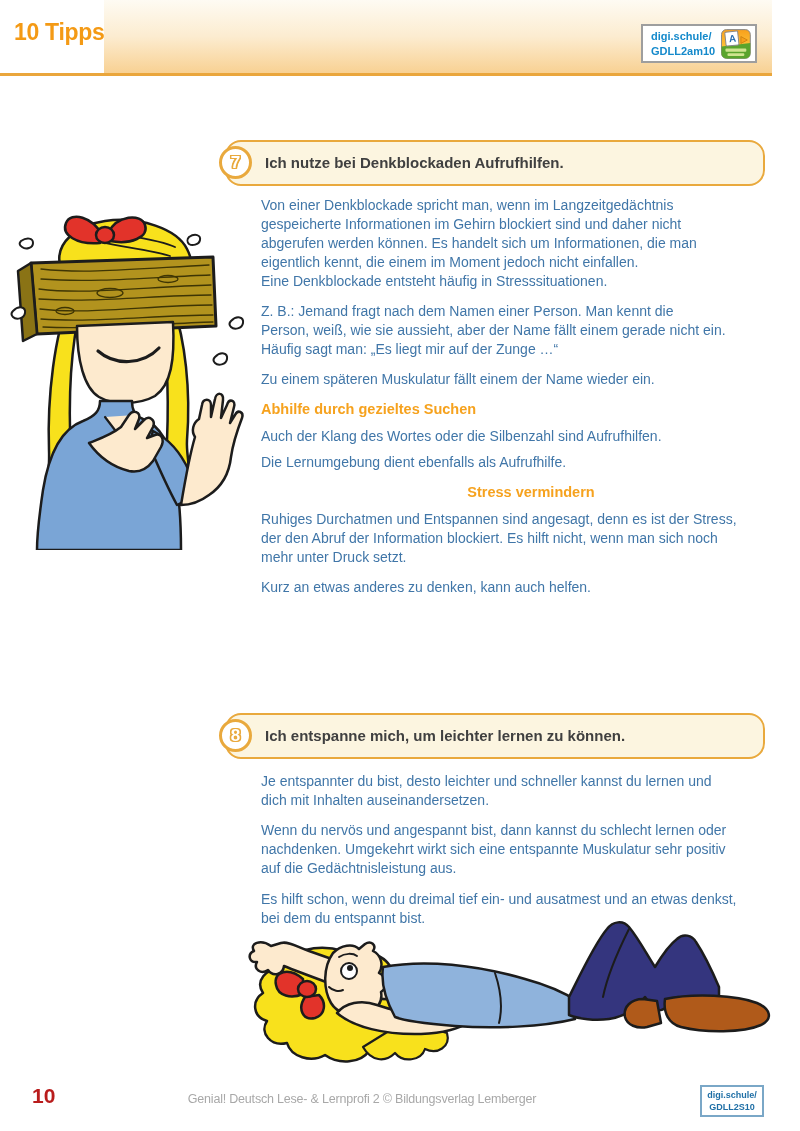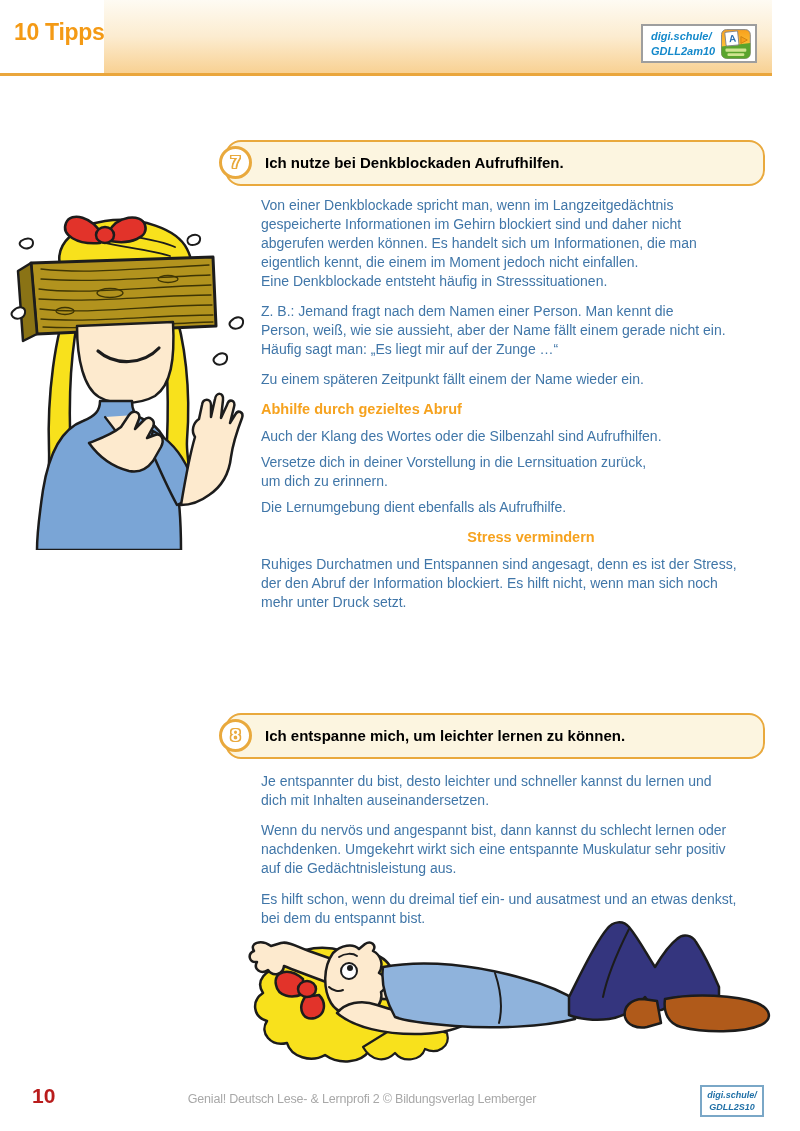--- a/index.html
+++ b/index.html
@@ -8,25 +8,25 @@
     font-family:"Liberation Sans", sans-serif; overflow:hidden; margin:0 auto;
   }
   
   #header { position:absolute; left:0; top:0; width:772px; height:73px;
     background:linear-gradient(180deg,#fefbf3 0%,#fcecd0 50%,#f8d193 100%);
     border-bottom:3px solid #eaa63c; }
   #header-tab { position:absolute; left:0; top:0; width:104px; height:73px; background:#ffffff; }
   #header-title { position:absolute; left:14px; top:19px; font-size:23px; font-weight:bold; color:#f49a15; letter-spacing:-0.3px; }
   .qr-badge { position:absolute; background:#fff; box-sizing:border-box; display:flex; align-items:center; }
   #top-badge { left:641px; top:24px; width:116px; height:39px; border:2px solid #9e9e9e; padding:2px 4px 2px 8px; gap:6px; }
-  .badge-text { font-size:11px; font-weight:bold; color:#1489cb; line-height:1.3; white-space:nowrap;font-style:italic; }
+  .badge-text { font-size:11px; font-weight:bold; color:#1489cb; line-height:1.3; white-space:nowrap; }
   
   .tip-box { position:absolute; left:225px; width:540px; height:46px; box-sizing:border-box;
     background:#fcf5e0; border:2px solid #e9a93d; border-radius:16px; }
-  .tip-title { margin-left:38px; line-height:42px; font-size:15px; font-weight:bold; color:#000000; }
+  .tip-title { margin-left:38px; line-height:42px; font-size:15px; font-weight:bold; color:#404040; }
   .tip-circle { position:absolute; left:-8px; top:4px; width:33px; height:33px; border-radius:50%;
     background:#ffffff; border:3px solid #e9a93d; box-sizing:border-box;
     display:flex; align-items:center; justify-content:center;
     font-size:17px; font-weight:bold; color:#ffffff;
     text-shadow:-1.4px -1.4px 0 #e9a93d, 1.4px -1.4px 0 #e9a93d, -1.4px 1.4px 0 #e9a93d,
                  1.4px 1.4px 0 #e9a93d, -1.4px 0 0 #e9a93d, 1.4px 0 0 #e9a93d,
                  0 -1.4px 0 #e9a93d, 0 1.4px 0 #e9a93d; }
   #tip7-box { top:140px; }
   #tip8-box { top:713px; }
   
@@ -139,30 +139,29 @@
 
   <div class="text-col" id="col-a">
     <p class="body-text">Von einer Denkblockade spricht man, wenn im Langzeitgedächtnis
 gespeicherte Informationen im Gehirn blockiert sind und daher nicht
 abgerufen werden können. Es handelt sich um Informationen, die man
 eigentlich kennt, die einem im Moment jedoch nicht einfallen.
 Eine Denkblockade entsteht häufig in Stresssituationen.</p>
     <p class="body-text">Z. B.: Jemand fragt nach dem Namen einer Person. Man kennt die
 Person, weiß, wie sie aussieht, aber der Name fällt einem gerade nicht ein.
 Häufig sagt man: „Es liegt mir auf der Zunge …“</p>
-    <p class="body-text">Zu einem späteren Zeitpunkt fällt einem der Name wieder ein.</p>
-    <h3 class="sub-heading">Abhilfe durch gezieltes Abruf</h3>
+    <p class="body-text">Zu einem späteren Muskulatur fällt einem der Name wieder ein.</p>
+    <h3 class="sub-heading">Abhilfe durch gezieltes Suchen</h3>
     <p class="body-text tight">Auch der Klang des Wortes oder die Silbenzahl sind Aufrufhilfen.</p>
-    <p class="body-text tight">Versetze dich in deiner Vorstellung in die Lernsituation zurück,
-um dich zu erinnern.</p>
     <p class="body-text">Die Lernumgebung dient ebenfalls als Aufrufhilfe.</p>
     <h3 class="sub-heading second">Stress vermindern</h3>
     <p class="body-text">Ruhiges Durchatmen und Entspannen sind angesagt, denn es ist der Stress,
 der den Abruf der Information blockiert. Es hilft nicht, wenn man sich noch
 mehr unter Druck setzt.</p>
+    <p class="body-text last">Kurz an etwas anderes zu denken, kann auch helfen.</p>
   </div>
 
   <div class="tip-box" id="tip8-box">
     <div class="tip-circle">8</div>
     <div class="tip-title">Ich entspanne mich, um leichter lernen zu können.</div>
   </div>
 
   <div class="text-col" id="col-b">
     <p class="body-text">Je entspannter du bist, desto leichter und schneller kannst du lernen und
 dich mit Inhalten auseinandersetzen.</p>

